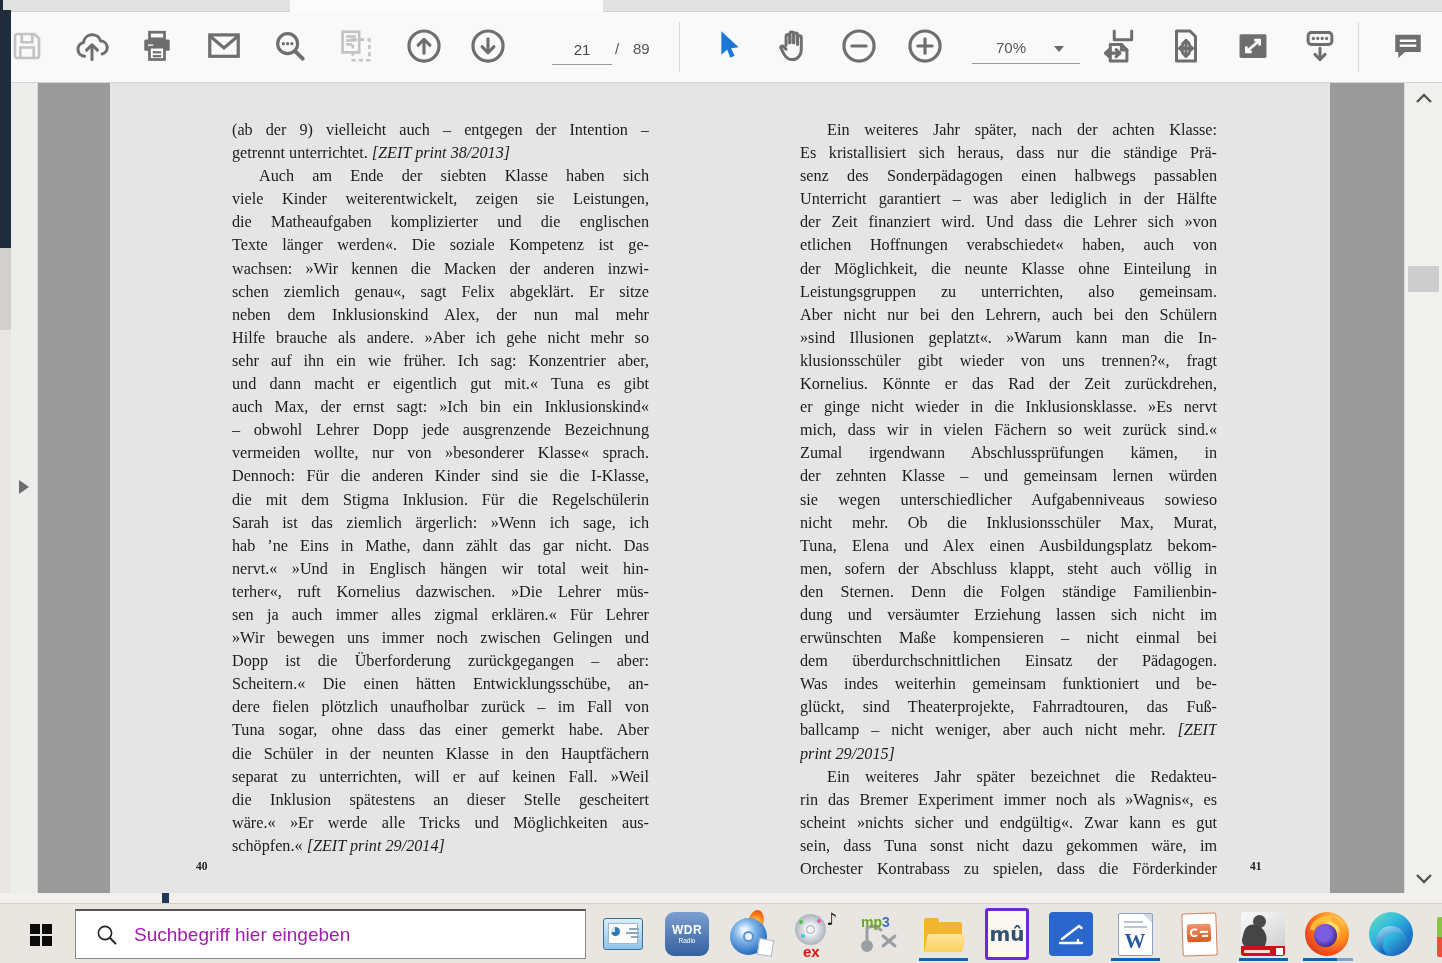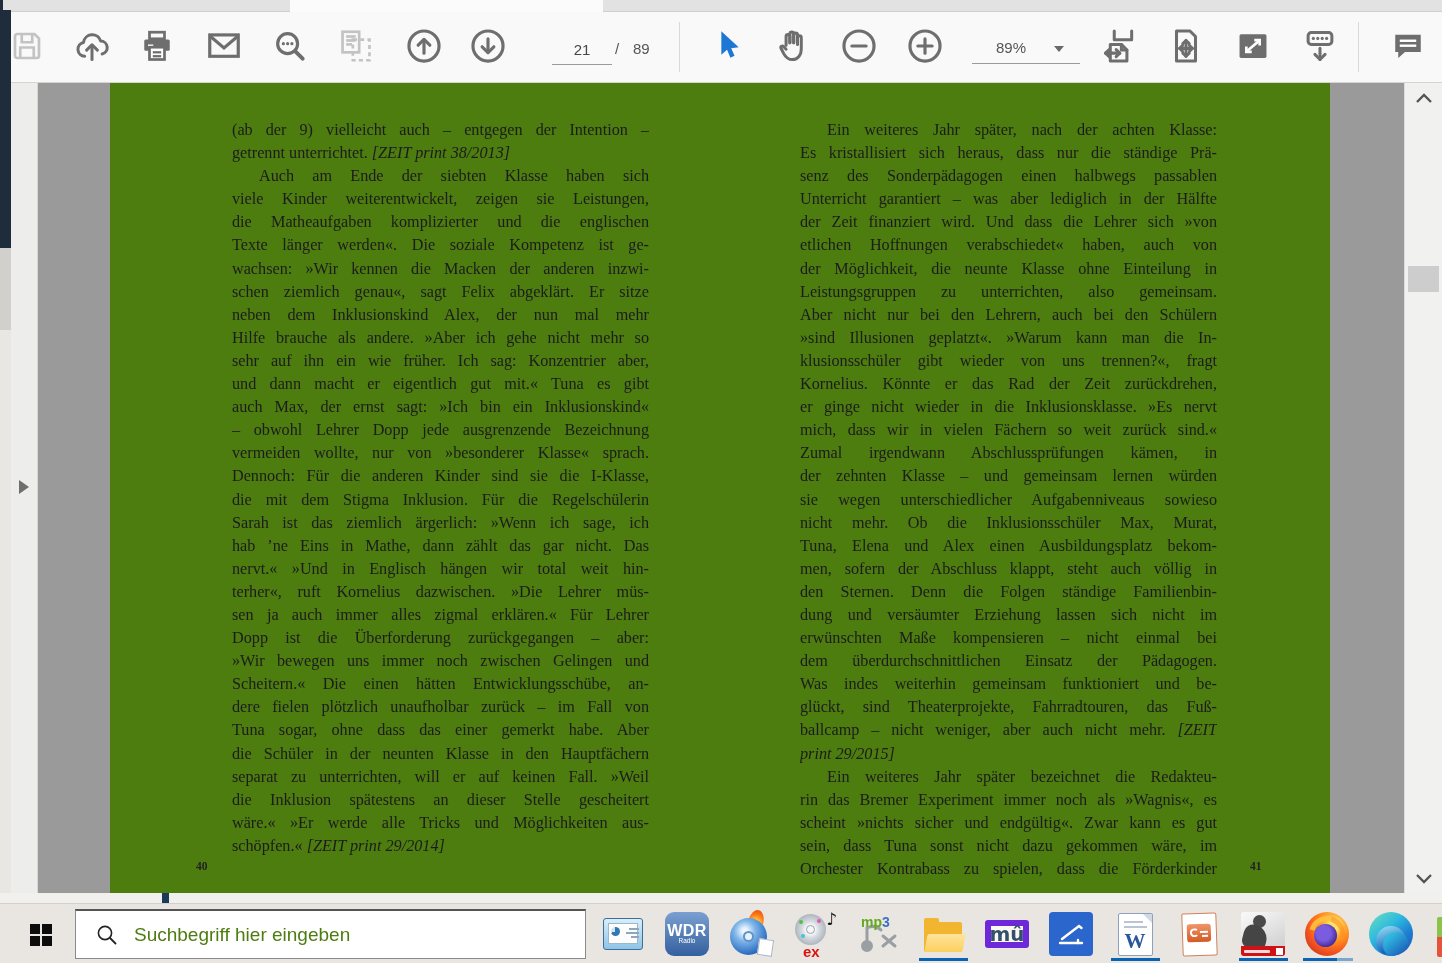--- a/index.html
+++ b/index.html
@@ -26,21 +26,21 @@
   .zoom-combo{position:absolute;left:961px;top:20px;width:108px;height:31px;border-bottom:1px solid #9b9b9b;}
   .zoom-combo .zval{position:absolute;left:24px;top:7px;font:15px "Liberation Sans",sans-serif;color:#555;}
   .zoom-combo .caret{position:absolute;right:16px;top:14px;width:0;height:0;
     border-left:5px solid transparent;border-right:5px solid transparent;border-top:6px solid #6a6a6a;}
 
   
   .doc{left:11px;top:83px;width:1431px;height:810px;background:#9a9a9a;overflow:hidden;}
   .sidepanel{left:0;top:0;width:27px;height:810px;background:#ededeb;border-right:1px solid #d8d8d6;box-sizing:border-box;}
   .side-arrow{left:8px;top:397px;width:0;height:0;border-top:7px solid transparent;
     border-bottom:7px solid transparent;border-left:10px solid #6e6e6e;}
-  .page{left:99px;top:0;width:1220px;height:810px;background:#4d7c0f;}
+  .page{left:99px;top:0;width:1220px;height:810px;background:#e5e5e5;}
   .col{position:absolute;top:36px;width:417px;color:#1c1c1c;
     font:16.2px/23.1px "Liberation Serif",serif;text-align:justify;}
   .colL{left:122px;}
   .colR{left:690px;}
   .line{height:23.1px;overflow:hidden;text-align-last:justify;}
   .line.end{text-align-last:left;}
   .line.ind{padding-left:27px;}
   .line i{font-style:italic;}
   .pagenum{position:absolute;top:777px;font:bold 11.5px "Liberation Serif",serif;color:#222;margin-left:12px;}
   .pnL{left:74px;} .pnR{left:1128px;}
@@ -61,35 +61,35 @@
   .under-tick{left:162px;top:0;width:7px;height:10px;background:#1d3a5a;}
 
   
   .taskbar{left:0;top:903px;width:1442px;height:60px;background:#e9e6e1;border-top:1px solid #d3d0cb;box-sizing:border-box;}
   .startbtn{position:absolute;left:20px;top:11px;width:42px;height:40px;display:flex;align-items:center;justify-content:center;}
   .winlogo{display:grid;grid-template-columns:10px 10px;grid-template-rows:10px 10px;gap:2px;}
   .winlogo div{background:#0c0c0c;}
   .searchbox{position:absolute;left:75px;top:5px;width:511px;height:50px;background:#fff;
     border:1px solid #8a8a8a;border-top:2px solid #555;box-sizing:border-box;display:flex;align-items:center;}
   .searchbox svg{margin-left:20px;flex:0 0 auto;}
-  .search-ph{margin-left:16px;font:19px "Liberation Sans",sans-serif;color:#4d7c0f;}
+  .search-ph{margin-left:16px;font:19px "Liberation Sans",sans-serif;color:#a21caf;}
   .app{position:absolute;top:7px;width:46px;height:46px;display:flex;align-items:center;justify-content:center;}
   .runbar{position:absolute;top:54px;height:3px;background:#0b63b4;}
   .runbar.lite{background:#7aa7cf;}
 
   
   .ic-panel{width:38px;height:30px;border:1px solid #3c6e96;border-radius:3px;
     background:linear-gradient(#d8eefb,#8ec4e8);position:relative;}
   .ic-panel .inner{position:absolute;left:4px;top:4px;width:28px;height:19px;background:#fdfdfd;border:1px solid #9fb7c6;}
   .ic-panel .pie{position:absolute;left:3px;top:3px;width:9px;height:9px;border-radius:50%;
     background:conic-gradient(#2f77b5 0 70%,#cfe3f2 70% 100%);}
   .ic-panel .ln{position:absolute;right:3px;height:2px;background:#8fa7b8;}
   .ic-wdr{width:44px;height:44px;border-radius:9px;background:linear-gradient(180deg,#7b9fd0,#33609f);
     display:flex;flex-direction:column;align-items:center;justify-content:center;color:#fff;}
-  .ic-wdr .t1{font-weight:bold;font-size:16px;letter-spacing:.5px;line-height:13px;}
+  .ic-wdr .t1{font-weight:bold;font-size:12px;letter-spacing:.5px;line-height:13px;}
   .ic-wdr .t2{font-size:6.5px;line-height:8px;}
   .ic-cdburn{position:relative;width:44px;height:44px;}
   .ic-cdburn .disc{position:absolute;left:1px;top:6px;width:37px;height:37px;border-radius:50%;
     background:radial-gradient(circle at 40% 35%,#eaf4fd 8%,#7db4e8 32%,#2e6fc2 70%,#1d4f96 100%);}
   .ic-cdburn .hole{position:absolute;left:14px;top:19px;width:11px;height:11px;border-radius:50%;background:#e8f2fb;border:2px solid #5f93c9;box-sizing:border-box;}
   .ic-cdburn .flame{position:absolute;left:20px;top:-2px;width:15px;height:19px;
     background:radial-gradient(circle at 50% 70%,#ffd24a 15%,#ff7a1a 55%,#e2540e 90%);
     border-radius:50% 50% 50% 50%/62% 62% 38% 38%;transform:rotate(14deg);}
   .ic-cdburn .paper{position:absolute;right:0px;bottom:0px;width:13px;height:15px;background:#fff;border:1px solid #a9b4c4;transform:rotate(8deg);}
   .ic-cdex{position:relative;width:44px;height:44px;}
@@ -103,21 +103,21 @@
   .ic-cdex .note{position:absolute;right:0px;top:-3px;font-size:17px;color:#111;font-family:"DejaVu Sans",sans-serif;}
   .ic-cdex .ex{position:absolute;left:10px;bottom:-4px;font:bold 15px "Liberation Sans",sans-serif;color:#e01010;}
   .ic-mp3{position:relative;width:44px;height:44px;}
   .ic-mp3 .lbl{position:absolute;left:4px;top:2px;font:bold 14px "Liberation Sans",sans-serif;color:#64a81c;}
   .ic-mp3 .lbl .three{color:#3f6fc4;}
   .ic-folder{position:relative;width:38px;height:30px;margin-top:6px;}
   .ic-folder .back{position:absolute;left:0;top:0;width:38px;height:30px;background:#f2b52f;border-radius:2px;}
   .ic-folder .tab{position:absolute;left:0;top:-4px;width:15px;height:6px;background:#f2b52f;border-radius:2px 2px 0 0;}
   .ic-folder .front{position:absolute;left:0;bottom:0;width:38px;height:18px;
     background:linear-gradient(#ffe49b,#fcd05e);border-radius:2px;transform:skewX(-10deg) translateX(2px);}
-  .ic-muse{width:44px;height:28px;background:#fbf8f1;border:6px solid #6d28d9;border-radius:3px;box-sizing:border-box;
+  .ic-muse{width:44px;height:52px;background:#fbf8f1;border:3px solid #6d28d9;border-radius:3px;box-sizing:border-box;
     display:flex;align-items:center;justify-content:center;
     font:600 20px "DejaVu Sans",sans-serif;color:#33506e;}
   .ic-scan{width:44px;height:44px;background:#2a66cb;border-radius:4px;display:flex;align-items:center;justify-content:center;}
   .ic-word{position:relative;width:33px;height:41px;background:#fff;border:1px solid #8ea0be;border-radius:2px;}
   .ic-word .fold{position:absolute;right:0;top:0;width:0;height:0;border-left:9px solid transparent;border-top:9px solid #cfd9e6;}
   .ic-word .l1,.ic-word .l2{position:absolute;left:5px;right:9px;height:2px;background:#b9c4d6;}
   .ic-word .l1{top:7px;} .ic-word .l2{top:12px;right:5px;}
   .ic-word .w{position:absolute;left:0;right:0;bottom:1px;text-align:center;
     font:bold 21px "Liberation Serif",serif;color:#29579b;}
   .ic-ppt{position:relative;width:33px;height:41px;background:#fff;border:1px solid #d0815b;border-radius:2px;transform:rotate(-2deg);}
@@ -280,21 +280,21 @@
 
     <div class="tb" style="left:893px">
       <svg width="38" height="38" viewBox="0 0 24 24">
         <circle cx="12" cy="12" r="9.5" fill="none" stroke="#6e6e6e" stroke-width="2"></circle>
         <line x1="7.5" y1="12" x2="16.5" y2="12" stroke="#6e6e6e" stroke-width="2" stroke-linecap="round"></line>
         <line x1="12" y1="7.5" x2="12" y2="16.5" stroke="#6e6e6e" stroke-width="2" stroke-linecap="round"></line>
       </svg>
     </div>
 
     <div class="zoom-combo">
-      <span class="zval">89%</span>
+      <span class="zval">70%</span>
       <span class="caret"></span>
     </div>
 
     <div class="tb" style="left:1087px">
       <svg width="38" height="38" viewBox="0 0 24 24">
         <g fill="none" stroke="#6e6e6e" stroke-width="1.9" stroke-linejoin="round" stroke-linecap="round">
           <path d="M9 2.5 V8 H20 V2.5"></path>
           <path d="M6.5 11 H13.5 L17 14.5 V21.5 H6.5 Z"></path>
           <path d="M13.5 11 V14.5 H17"></path>
           <line x1="3.5" y1="16.5" x2="12.5" y2="16.5"></line>
@@ -374,22 +374,22 @@
           <div class="line">auch Max, der ernst sagt: »Ich bin ein Inklusionskind«</div>
           <div class="line">– obwohl Lehrer Dopp jede ausgrenzende Bezeichnung</div>
           <div class="line">vermeiden wollte, nur von »besonderer Klasse« sprach.</div>
           <div class="line">Dennoch: Für die anderen Kinder sind sie die I-Klasse,</div>
           <div class="line">die mit dem Stigma Inklusion. Für die Regelschülerin</div>
           <div class="line">Sarah ist das ziemlich ärgerlich: »Wenn ich sage, ich</div>
           <div class="line">hab ’ne Eins in Mathe, dann zählt das gar nicht. Das</div>
           <div class="line">nervt.« »Und in Englisch hängen wir total weit hin-</div>
           <div class="line">terher«, ruft Kornelius dazwischen. »Die Lehrer müs-</div>
           <div class="line">sen ja auch immer alles zigmal erklären.« Für Lehrer</div>
+          <div class="line">»Wir bewegen uns immer noch zwischen Gelingen und</div>
           <div class="line">Dopp ist die Überforderung zurückgegangen – aber:</div>
-          <div class="line">»Wir bewegen uns immer noch zwischen Gelingen und</div>
           <div class="line">Scheitern.« Die einen hätten Entwicklungsschübe, an-</div>
           <div class="line">dere fielen plötzlich unaufholbar zurück – im Fall von</div>
           <div class="line">Tuna sogar, ohne dass das einer gemerkt habe. Aber</div>
           <div class="line">die Schüler in der neunten Klasse in den Hauptfächern</div>
           <div class="line">separat zu unterrichten, will er auf keinen Fall. »Weil</div>
           <div class="line">die Inklusion spätestens an dieser Stelle gescheitert</div>
           <div class="line">wäre.« »Er werde alle Tricks und Möglichkeiten aus-</div>
           <div class="line end">schöpfen.« <i>[ZEIT print 29/2014]</i></div>
         </div>
       <div class="col colR">

